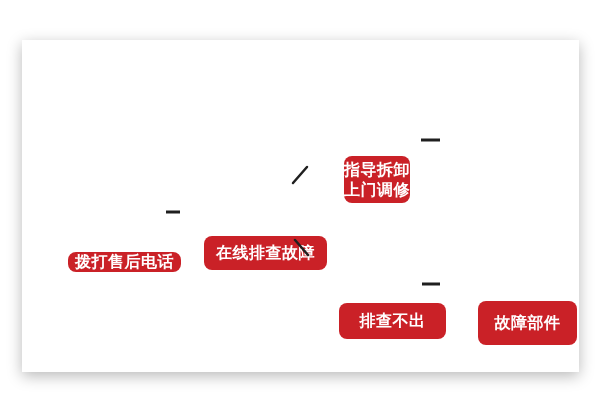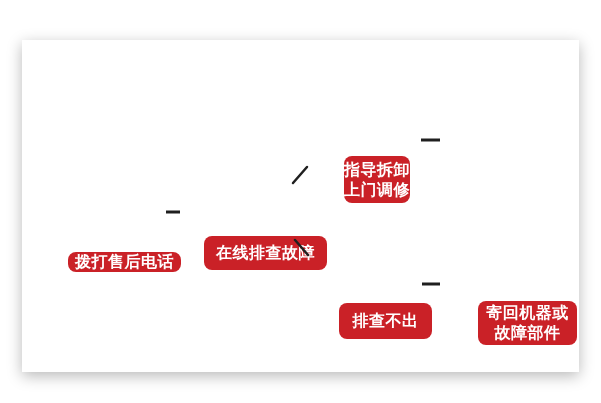--- a/index.html
+++ b/index.html
@@ -45,21 +45,21 @@
     position: absolute;
     left: 0;
     top: 0;
     pointer-events: none;
   }
   
   .n-call        { left: 46px;  top: 196px; width: 113px; height: 20px; margin-top: 16px; }
   .n-online      { left: 182px; top: 196px; width: 123px; height: 34px; }
   .n-disassembly { left: 322px; top: 116px; width: 66px;  height: 47px; }
   .n-factory     { left: 455px; top: 124px; width: 115px; height: 33px; }
-  .n-unresolved  { left: 317px; top: 263px; width: 93px;  height: 36px; }
+  .n-unresolved  { left: 317px; top: 263px; width: 107px;  height: 36px; }
   .n-onsite      { left: 456px; top: 261px; width: 99px;  height: 44px; }
 </style>
 </head>
 <body>
 
 <div class="stage">
   <div class="card">
 
     <div class="node n-call">
       <span>拨打售后电话</span>
@@ -73,21 +73,20 @@
       <span>指导拆卸</span>
       <span>上门调修</span>
     </div>
 
 
     <div class="node n-unresolved">
       <span>排查不出</span>
     </div>
 
     <div class="node n-onsite">
-      <span>寄回机器或</span>
       <span>故障部件</span>
     </div>
 
   </div>
 
   <svg class="connectors" width="601" height="403" viewBox="0 0 601 403">
     <line x1="166" y1="212" x2="180" y2="212" stroke-width="3" stroke-linecap="butt" stroke="#1f1f1f"></line>
     <line x1="293" y1="183" x2="307" y2="167" stroke-width="2.5" stroke-linecap="round" stroke="#1f1f1f"></line>
     <line x1="295" y1="240" x2="308" y2="255" stroke-width="2.5" stroke-linecap="round" stroke="#1f1f1f"></line>
     <line x1="421" y1="140" x2="440" y2="140" stroke-width="3" stroke-linecap="butt" stroke="#1f1f1f"></line>

